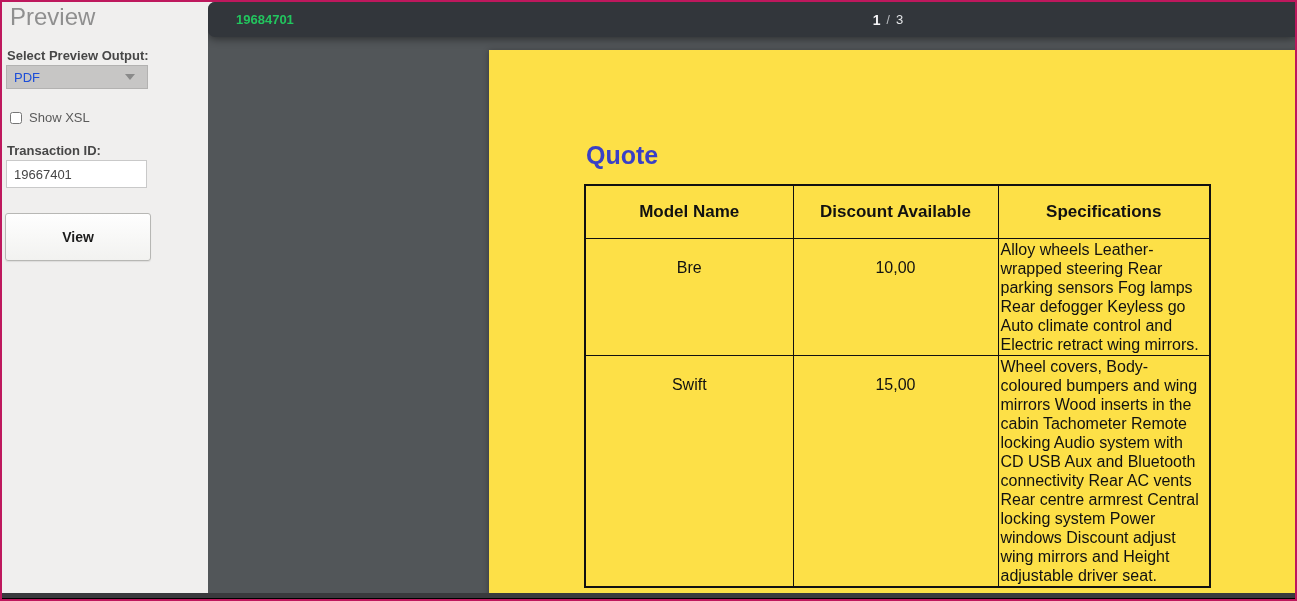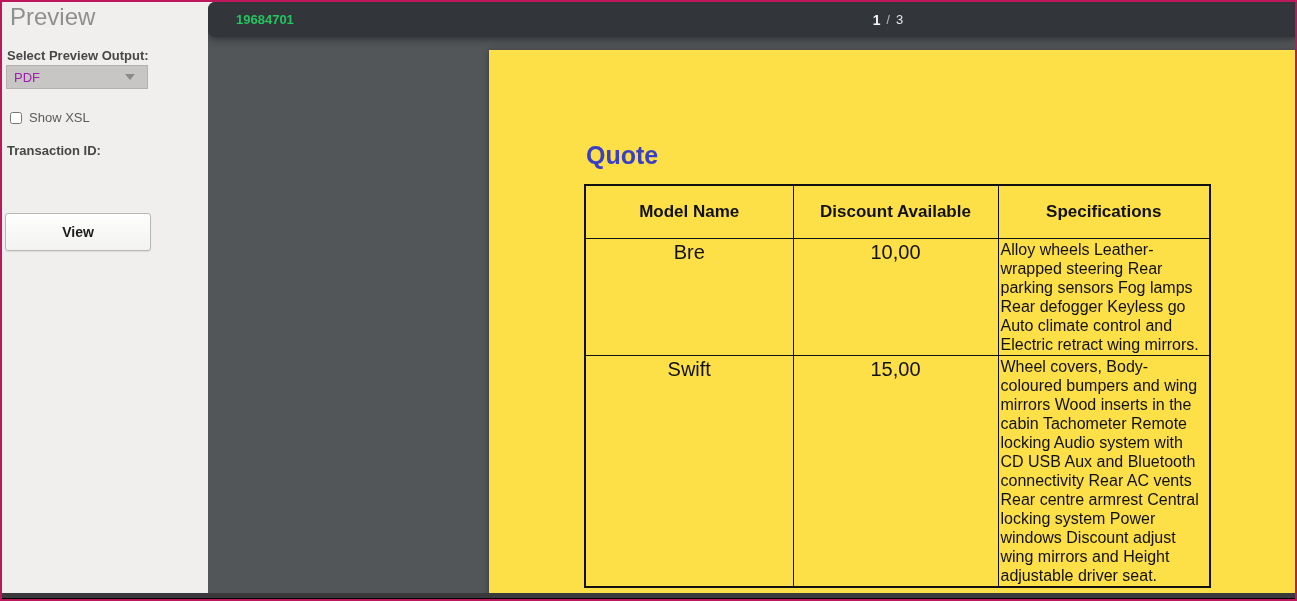--- a/index.html
+++ b/index.html
@@ -25,21 +25,21 @@
     font-size: 13px; font-weight: bold; color: #474747;
   }
   #lbl-output { top: 46px; }
   #lbl-txn    { top: 141px; }
 
   .dropdown {
     position: absolute; left: 4px; top: 63px; width: 142px; height: 24px;
     background: #c7c6c5; border: 1px solid #b3b2b1;
     display: flex; align-items: center; cursor: default;
   }
-  .dropdown .dd-value { font-size: 13px; color: #a21caf; padding-left: 7px; flex: 1; }
+  .dropdown .dd-value { font-size: 13px; color: #1d4ed8; padding-left: 7px; flex: 1; }
   .chevron-down {
     width: 0; height: 0; margin-right: 12px;
     border-left: 5px solid transparent; border-right: 5px solid transparent;
     border-top: 6px solid #8a8a8a;
   }
 
   .checkbox-row {
     position: absolute; left: 8px; top: 108px; display: flex; align-items: center;
   }
   .checkbox-row input {
@@ -47,21 +47,21 @@
   }
   .checkbox-row .cb-label { font-size: 13px; color: #5a5a5a; }
 
   #txn-input {
     position: absolute; left: 4px; top: 158px; width: 141px; height: 28px;
     border: 1px solid #c9c9c9; background: #fff; font-size: 13px; color: #454545;
     padding-left: 7px; font-family: "Liberation Sans", sans-serif;
   }
 
   #view-btn {
-    position: absolute; left: 3px; top: 211px; width: 146px; height: 38px;
+    position: absolute; left: 3px; top: 211px; width: 146px; height: 48px;
     background: linear-gradient(#fefefe, #f2f2f0);
     border: 1px solid #b7b7b4; border-radius: 3px;
     font-size: 14px; font-weight: bold; color: #1c1c1c;
     font-family: "Liberation Sans", sans-serif; cursor: pointer;
     box-shadow: 0 1px 1px rgba(0,0,0,0.08);
   }
 
   
   #viewer {
     position: absolute; left: 206px; top: 0; right: 0; bottom: 0;
@@ -103,21 +103,21 @@
     border: 2px solid #111;
   }
   #quote-table th, #quote-table td {
     border: 1px solid #111; color: #111;
   }
   #quote-table th {
     height: 33px; font-size: 17px; font-weight: bold;
     text-align: center; vertical-align: middle; padding: 16px 2px;
   }
   #quote-table td { vertical-align: top; }
-  td.cell-center { text-align: center; font-size: 20px; padding-top: 2px; }
+  td.cell-center { text-align: center; font-size: 16px; padding-top: 20px; }
   td.cell-specs {
     text-align: left; font-size: 16px; line-height: 19px;
     padding: 1px 2px 1px 2px; overflow: hidden;
   }
   tr.row-1 { height: 106px; }
   tr.row-2 { height: 203px; }
 
   
   #bottom-strip {
     position: absolute; left: 0; right: 0; bottom: 0; height: 6px;
@@ -139,20 +139,21 @@
       <span class="chevron-down"></span>
     </div>
 
     <div class="checkbox-row">
       <input type="checkbox" style="">
       <span class="cb-label">Show XSL</span>
     </div>
 
     <div class="sb-label" id="lbl-txn">Transaction ID:</div>
 
+    <input id="txn-input" type="text" value="19667401" style="">
 
     <button id="view-btn">View</button>
   </div>
 
   <div id="viewer">
     <div id="canvas">
       <div id="pdf-page">
         <div id="pdf-heading">Quote</div>
 
         <table id="quote-table">

